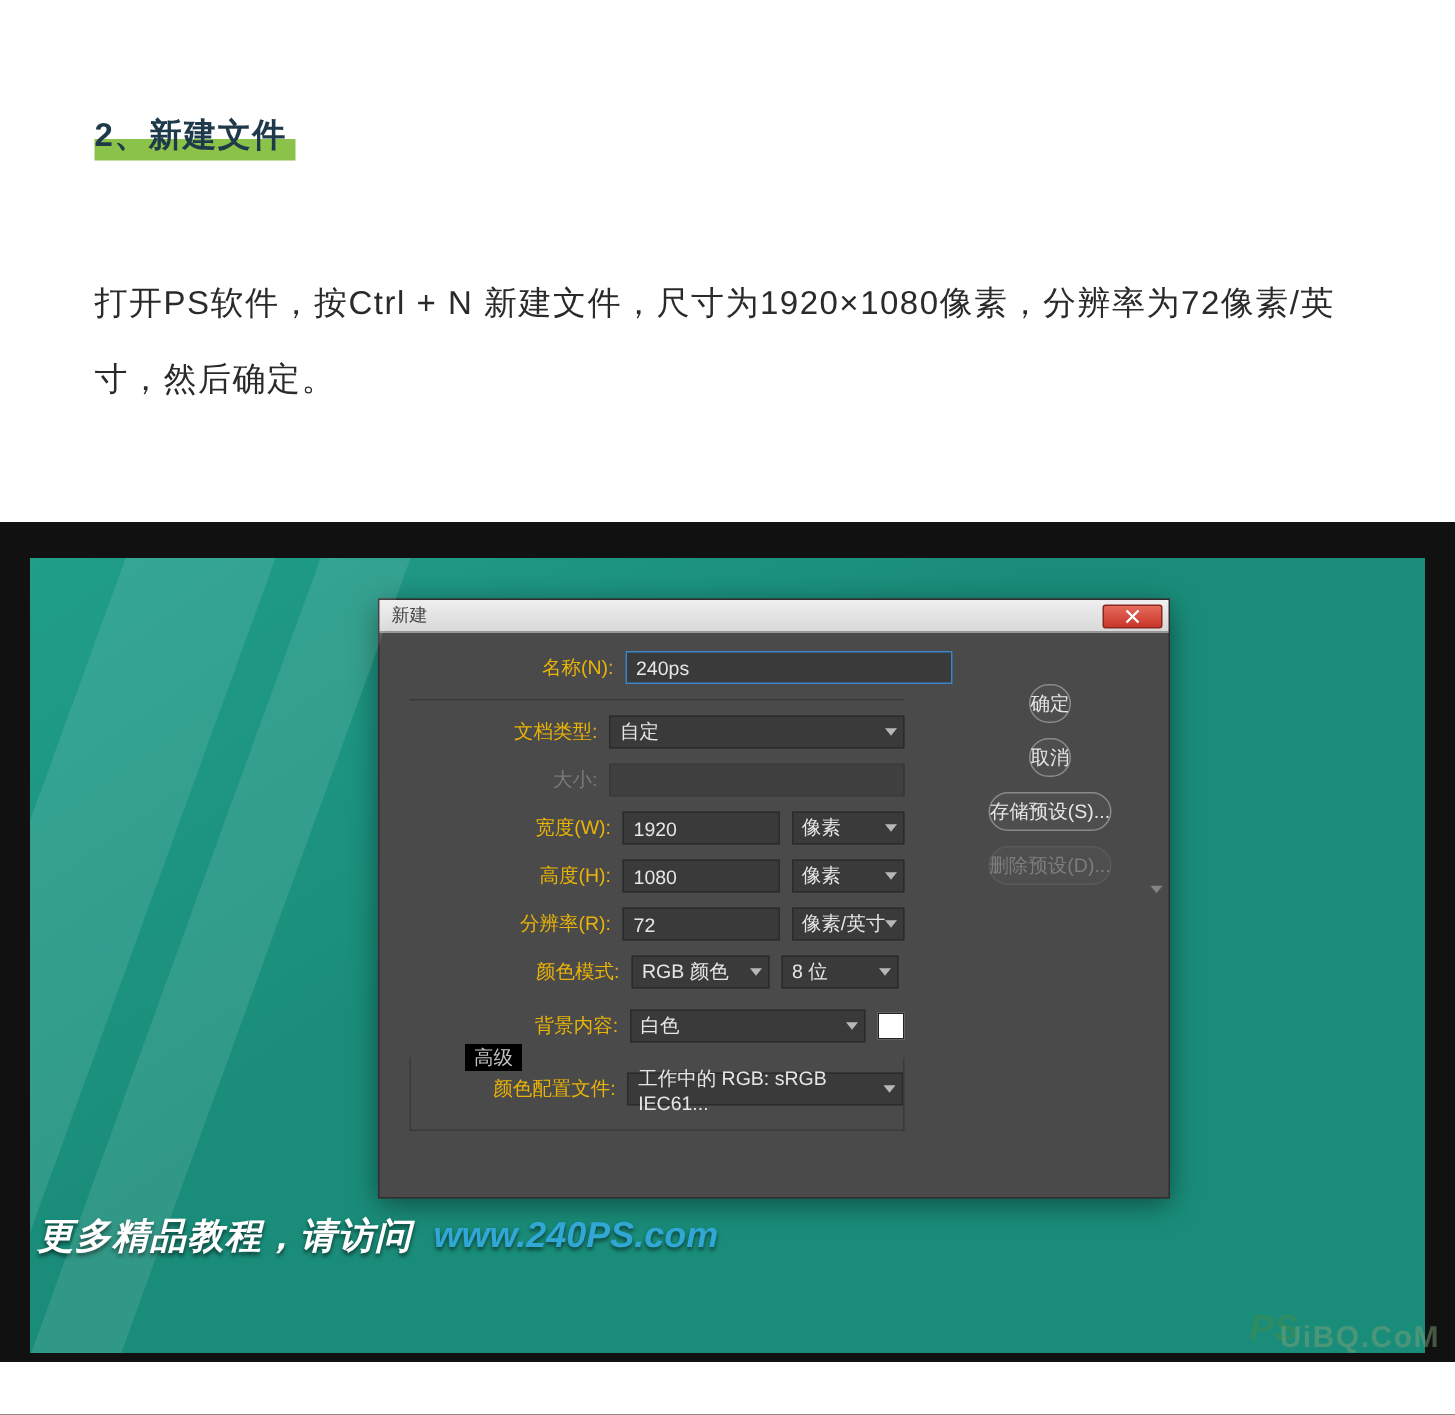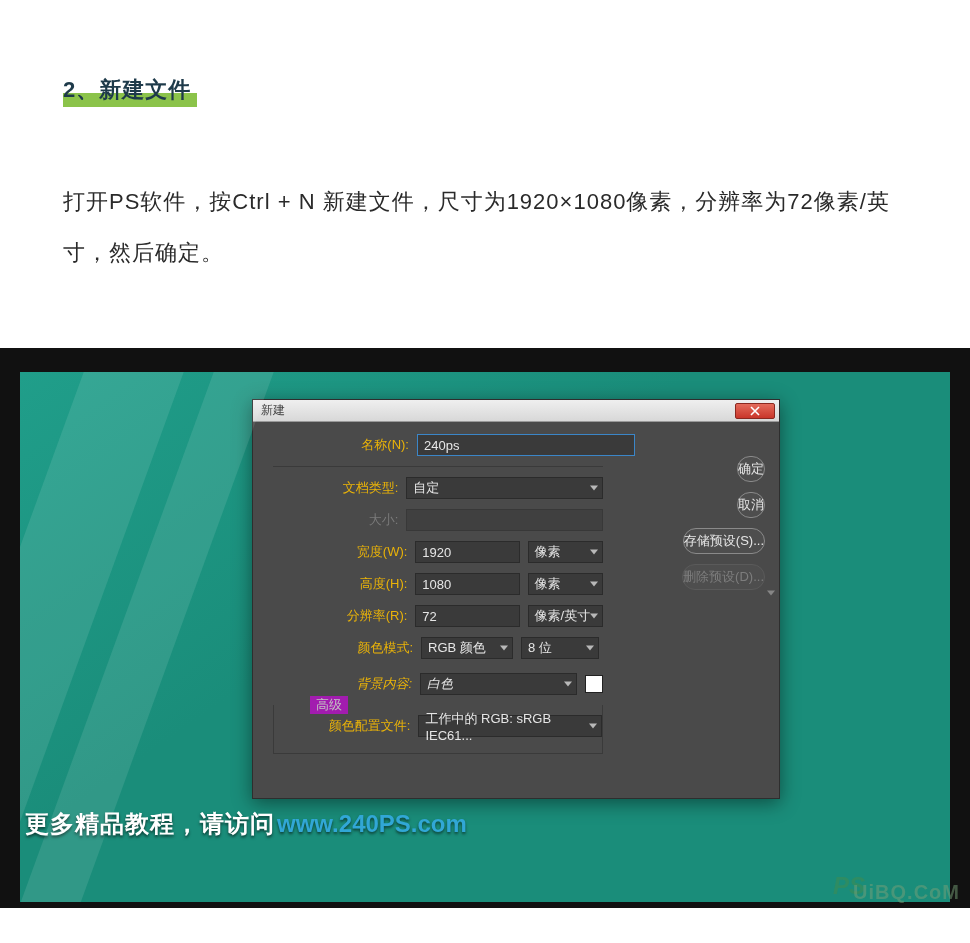--- a/index.html
+++ b/index.html
@@ -137,21 +137,21 @@
   }
 
   .side-panel {
     position: absolute;
     right: 14px;
     top: 34px;
     width: 130px;
     display:flex;
     flex-direction:column;
     gap:10px;
-    align-items: flex-end;
+    align-items: center;
   }
   .pill-btn {
     height: 26px;
     border: 1px solid #8a8a8a;
     border-radius: 13px;
     background: #4e4e4e;
     color: #e6e6e6;
     font-size: 13px;
     display:flex; align-items:center; justify-content:center;
   }
@@ -169,35 +169,36 @@
     border-top: none;
     padding: 10px 0 6px 0;
     margin-left: 4px;
     margin-right: 160px;
     position: relative;
   }
   .legend {
     position: absolute;
     left: 36px;
     top: -9px;
-    background: #a21caf;
+    background: #000000;
     padding: 0 6px;
     color: #c2c2c2;
     font-size: 13px;
   }
 
   .watermark-banner {
     position: absolute;
     left: 5px;
     bottom: 62px;
     display:flex;
     align-items:center;
-    gap: 2px;
+    gap: 14px;
     font-size: 24px;
     font-weight: 800;
+    font-style: italic;
   }
   .wm-txt {
     color: #fff;
     text-shadow: 0 2px 3px rgba(0,0,0,0.6);
     letter-spacing: 1px;
   }
   .wm-url {
     color: #31a7d6;
     text-shadow: 0 2px 3px rgba(0,0,0,0.55);
   }
@@ -299,21 +300,21 @@
             <span class="row-label">颜色模式:</span>
             <div class="field mode-field">
                 <span>RGB 颜色</span>
                 <span class="chev"></span>
               </div>
             <div class="field bit-field">
                 <span>8 位</span>
                 <span class="chev"></span>
               </div>
           </div>
-          <div class="row" style="margin-top:14px;font-style:italic;">
+          <div class="row" style="margin-top:14px;">
             <span class="row-label">背景内容:</span>
             <div class="field bg-field">
                 <span>白色</span>
                 <span class="chev"></span>
               </div>
             <div class="swatch"></div>
           </div>
         </div>
 
         <div class="group-frame" style="margin-top:8px;">

